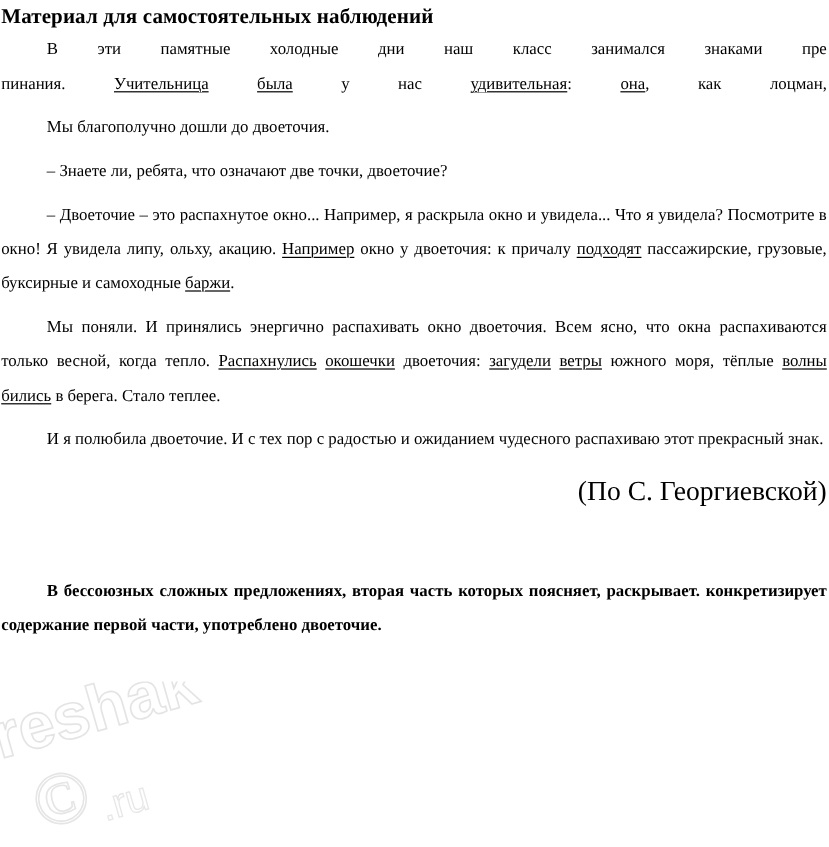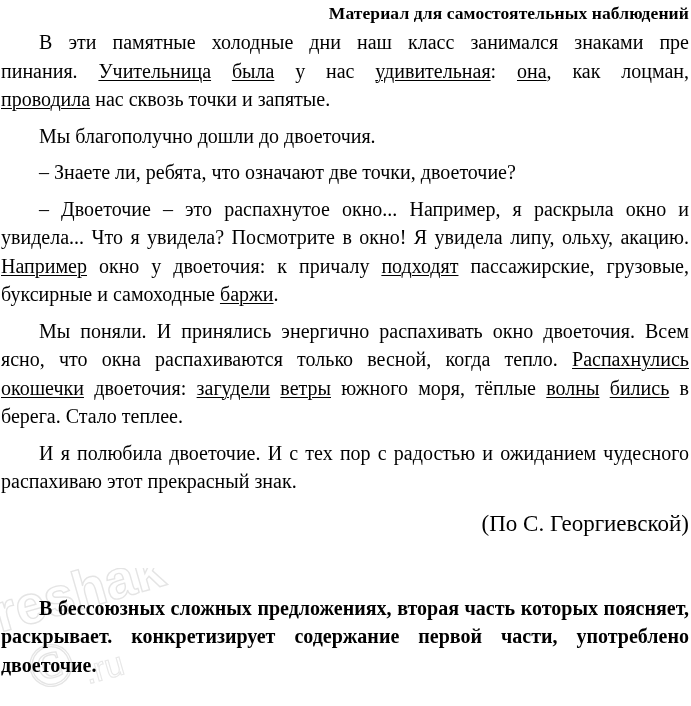--- a/index.html
+++ b/index.html
@@ -36,35 +36,35 @@
     z-index: 0;
     opacity: 0.55;
   }
   .watermark svg { display: block; }
 
   
   .doc-title {
     font-weight: bold;
     font-size: 17.5px;
     line-height: 22px;
-    text-align: right;
+    text-align: left;
     margin: 2px 0 4px 0;
     letter-spacing: 0.1px;
   }
 
   
   .body-text {
     position: relative;
     z-index: 2;
   }
 
   p.para {
     margin: 0;
     padding: 0;
-    font-size: 20px;
+    font-size: 14px;
     line-height: 28.5px;
     text-align: justify;
     text-justify: inter-word;
     text-indent: 38px;
     margin-bottom: 8px;
     hyphens: none;
   }
   p.para:last-child { margin-bottom: 0; }
 
   
@@ -119,21 +119,20 @@
     </svg>
   </div>
 
   <h1 class="doc-title">Материал для самостоятельных наблюдений</h1>
 
   <div class="body-text">
 
     <p class="para">
       <span class="fill-line">В эти памятные холодные дни наш класс занимался знаками пре</span>
       <span class="fill-line no-indent"><span>пинания. </span><u class="mark">Учительница</u><span> </span><u class="mark">была</u><span> у нас </span><u class="mark">удивительная</u><span>: </span><u class="mark">она</u><span>, как лоцман, </span></span>
-      <span><u class="mark">проводила</u><span> нас сквозь точки и запятые.</span></span>
     </p>
 
     <p class="para">Мы благополучно дошли до двоеточия.</p>
 
     <p class="para dialogue">– Знаете ли, ребята, что означают две точки, двоеточие?</p>
 
 
     <p class="para dialogue"><span>– Двоеточие – это распахнутое окно... Например, я раскрыла окно и увидела... Что я увидела? Посмотрите в окно! Я увидела липу, ольху, акацию. </span><u class="mark">Например</u><span> окно у двоеточия: к причалу </span><u class="mark">подходят</u><span> пассажирские, грузовые, буксирные и самоходные </span><u class="mark">баржи</u><span>.</span></p>
 
     <p class="para"><span>Мы поняли. И принялись энергично распахивать окно двоеточия. Всем ясно, что окна распахиваются только весной, когда тепло. </span><u class="mark">Распахнулись</u><span> </span><u class="mark">окошечки</u><span> двоеточия: </span><u class="mark">загудели</u><span> </span><u class="mark">ветры</u><span> южного моря, тёплые </span><u class="mark">волны</u><span> </span><u class="mark">бились</u><span> в берега. Стало теплее.</span></p>

